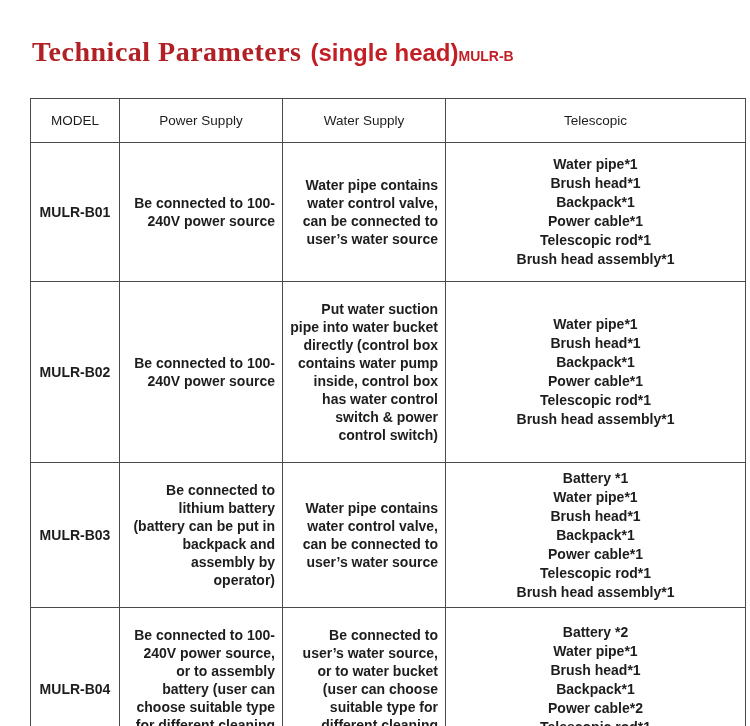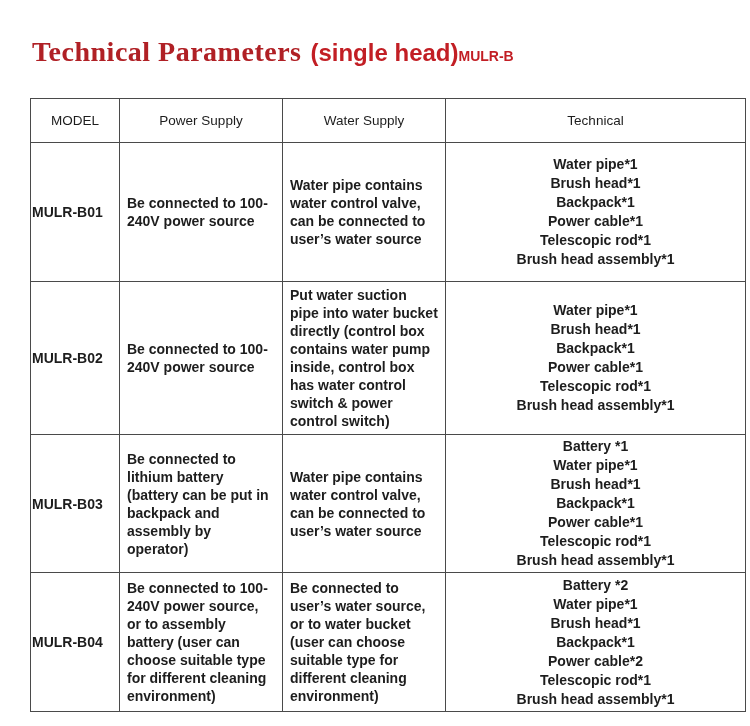--- a/index.html
+++ b/index.html
@@ -53,25 +53,25 @@
     font-weight: bold;
   }
   .params th {
     font-weight: normal;
     font-size: 13.5px;
     text-align: center;
     height: 41px;
     margin-left: 48px;
   }
   td.model-cell {
-    text-align: left;
+    text-align: center;
   }
   td.text-cell {
-    text-align: left;
-    padding: 4px 7px;
+    text-align: right;
+    padding: 18px 7px;
     line-height: 18px;
   }
   td.accessory-cell {
     text-align: center;
     white-space: pre-line;
     line-height: 19px;
     padding: 2px 4px;
   }
   tr.row-1 { height: 139px; }
   tr.row-2 { height: 139px; }
@@ -90,21 +90,21 @@
     <col style="width:89px">
     <col style="width:163px">
     <col style="width:163px">
     <col style="width:300px">
   </colgroup>
   <thead>
     <tr>
       <th>MODEL</th>
       <th>Power Supply</th>
       <th>Water Supply</th>
-      <th>Technical</th>
+      <th>Telescopic</th>
     </tr>
   </thead>
   <tbody>
     <tr class="row-1">
       <td class="model-cell">MULR-B01</td>
       <td class="text-cell">Be connected to 100-240V power source</td>
       <td class="text-cell">Water pipe contains water control valve, can be connected to user’s water source</td>
       <td class="accessory-cell">Water pipe*1
 Brush head*1
 Backpack*1

